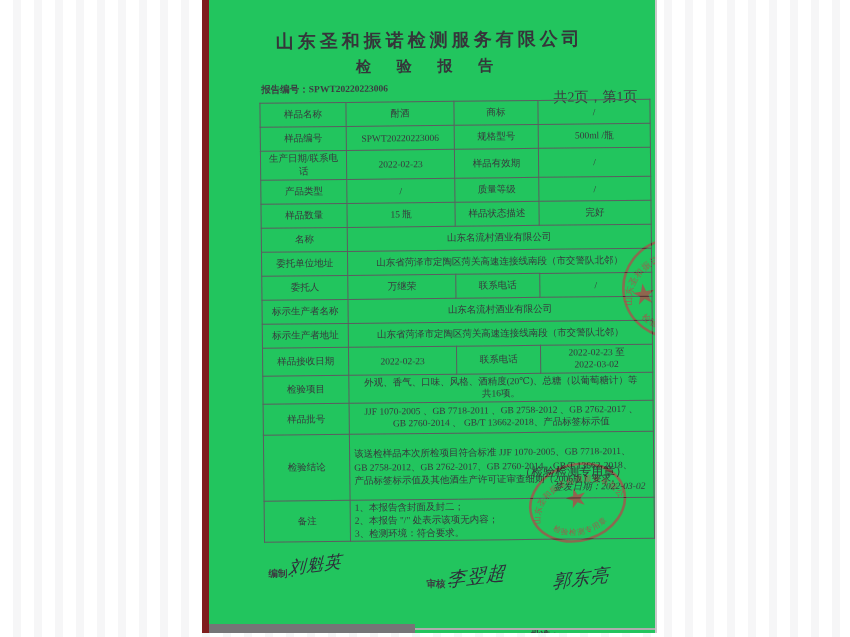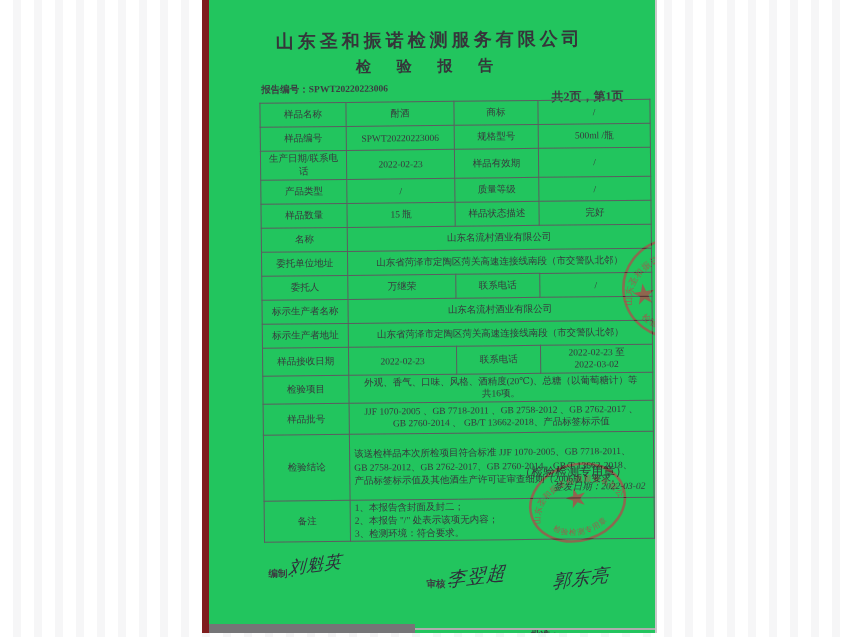--- a/index.html
+++ b/index.html
@@ -18,21 +18,21 @@
     overflow:hidden;
   }
   .paper-shadow-line{position:absolute;left:0;bottom:3px;width:100%;height:2px;background:#adadad;}
   .paper-shadow-dark{position:absolute;left:0;bottom:0;width:206px;height:9px;background:#757577;}
   .content{position:absolute;left:0;top:0;width:446px;height:633px;transform:rotate(-0.6deg);transform-origin:50% 40%;}
   .title1{position:absolute;top:28px;left:0;width:100%;text-align:center;
     font-size:18px;font-weight:bold;letter-spacing:4px;color:#35353a;}
   .title2{position:absolute;top:57px;left:0;width:100%;text-align:center;
     font-size:15px;font-weight:bold;letter-spacing:11px;color:#35353a;}
   .report-line{position:absolute;top:82px;left:54px;font-size:9.5px;font-weight:bold;color:#3c3c41;}
-  .pages-line{position:absolute;top:90px;right:30px;font-size:12px;color:#3c3c41;font-weight:bold;}
+  .pages-line{position:absolute;top:90px;right:16px;font-size:14px;color:#3c3c41;}
   table.report{
     position:absolute;left:52px;top:101px;width:390px;
     border-collapse:collapse;table-layout:fixed;
   }
   table.report td{
     border:1px solid #5c5c60;font-size:9.5px;color:#38383d;
     text-align:center;vertical-align:middle;padding:1px 4px;overflow:hidden;
   }
   td.lbl{font-weight:normal;}
   td.left{text-align:left;}

